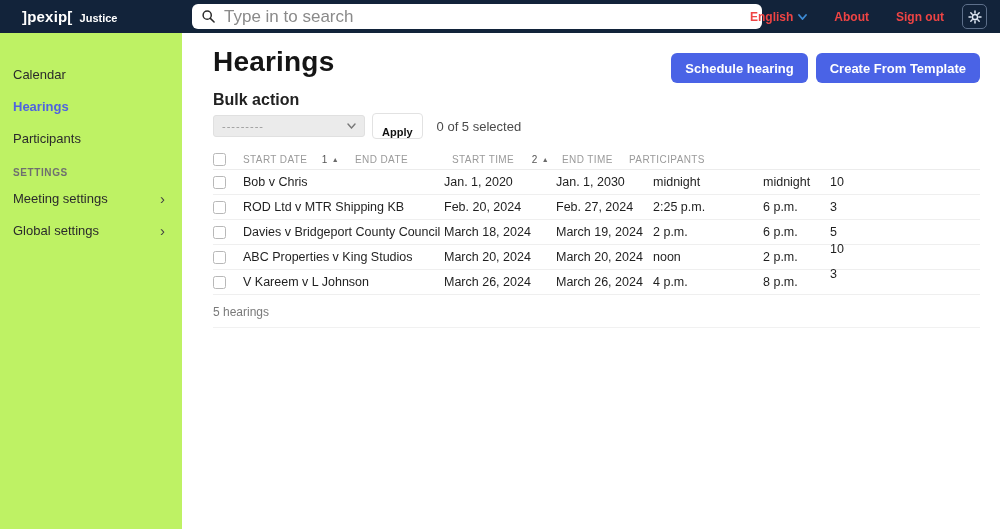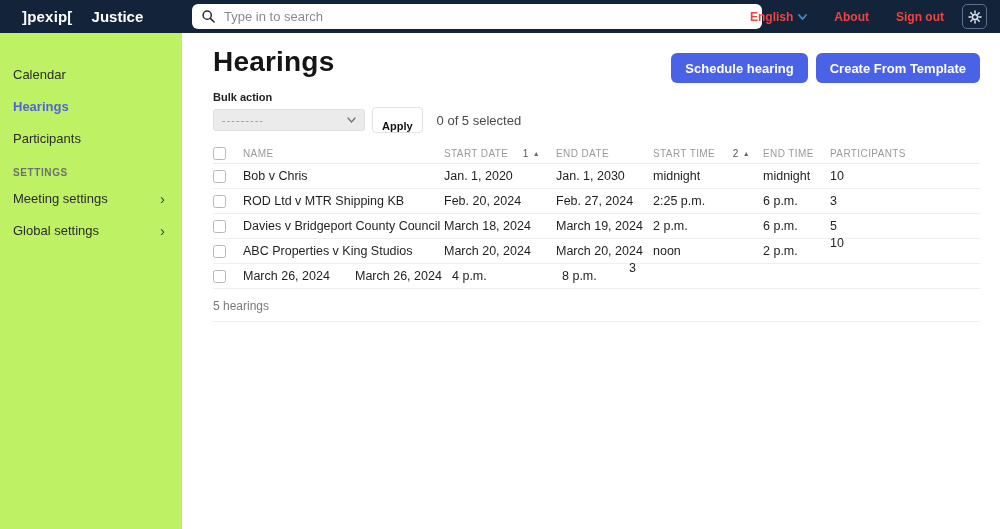--- a/index.html
+++ b/index.html
@@ -4,26 +4,26 @@
 <style>
   * { margin:0; padding:0; box-sizing:border-box; }
   html,body { width:1000px; height:529px; overflow:hidden; background:#fff;
     font-family:"Liberation Sans", sans-serif; }
 
   
   .topbar { position:absolute; left:0; top:0; width:1000px; height:33px;
     background:#12233a; display:flex; align-items:center; }
   .logo { display:flex; align-items:baseline; margin-left:22px; color:#fff; white-space:nowrap; }
   .logo-bold { font-size:15px; font-weight:800; letter-spacing:.2px; }
-  .logo-sub { font-size:15px; font-weight:600; margin-left:19px; }
+  .logo-sub { font-size:11px; font-weight:600; margin-left:7px; }
   .searchbar { position:absolute; left:192px; top:4px; width:570px; height:25px;
     background:#fff; border-radius:6px; display:flex; align-items:center; padding:0 10px; }
   .search-glyph { width:13px; height:13px; flex:0 0 auto; margin-right:9px; }
   .search-input { border:none; outline:none; background:transparent; flex:1;
-    font-size:13px; color:#000000; font-family:"Liberation Sans", sans-serif; }
+    font-size:17px; color:#000000; font-family:"Liberation Sans", sans-serif; }
   .search-input::placeholder { color:#8a8a8a; }
   .nav-links { position:absolute; right:56px; top:0; height:33px; display:flex;
     align-items:center; gap:27px; }
   .nav-link { color:#ef4444; font-size:12px; font-weight:700; cursor:pointer;
     display:flex; align-items:center; gap:5px; white-space:nowrap; }
   .chev-down { width:9px; height:6px; }
   .gear-btn { position:absolute; right:13px; top:4px; width:25px; height:25px;
     border:1px solid #5d6f8a; border-radius:5px; display:flex; align-items:center;
     justify-content:center; cursor:pointer; }
   .gear-svg { width:14px; height:14px; }
@@ -42,21 +42,21 @@
   .main { position:absolute; left:182px; top:33px; width:818px; height:496px;
     background:#fff; padding:0 20px 0 31px; }
   .main-head { display:flex; justify-content:space-between; align-items:flex-start;
     margin-top:13px; }
   .page-title { font-size:28px; font-weight:800; color:#151515; letter-spacing:.2px; }
   .head-btns { display:flex; gap:8px; margin-top:7px; }
   .btn-primary { background:#4a63e6; color:#fff; border:none; border-radius:6px;
     height:30px; padding:0 14px; font-size:13px; font-weight:700; cursor:pointer;
     font-family:"Liberation Sans", sans-serif; }
 
-  .bulk-label { margin-top:8px; font-size:11px; font-weight:700; color:#222; }
+  .bulk-label { margin-top:8px; font-size:16px; font-weight:700; color:#222; }
   .bulk-row { margin-top:4px; display:flex; align-items:center; }
   .bulk-select { width:152px; height:22px; background:#ebebeb; border:1px solid #e0e0e0;
     border-radius:3px; display:flex; align-items:center; justify-content:space-between;
     padding:0 8px; cursor:pointer; }
   .bulk-select-value { font-size:11px; color:#999; letter-spacing:1px; }
   .apply-btn { margin-left:7px; height:24px; background:#fff; border:1px solid #e2e2e2;
     border-radius:4px; padding:12px 9px; font-size:11px; font-weight:700; color:#111;
     cursor:pointer; font-family:"Liberation Sans", sans-serif; }
   .selected-count { margin-left:14px; font-size:13px; color:#4a4a4a; }
 
@@ -168,21 +168,20 @@
     <button class="apply-btn">Apply</button>
     <span class="selected-count">0 of 5 selected</span>
   </div>
 
   <div class="table">
 
     <div class="trow thead">
       <div class="col-check">
         <input type="checkbox" class="cbx" style="">
       </div>
-      <div class="th col-name">NAME</div>
       <div class="th col-sdate sortable">
         <span>START DATE</span>
         <span class="sort-ind sort-sdate">
           <span class="sort-num">1</span>
           <span class="sort-tri">▲</span>
         </span>
       </div>
       <div class="th col-edate">END DATE</div>
       <div class="th col-stime sortable">
         <span>START TIME</span>
@@ -240,20 +239,21 @@
       <div class="col-edate">March 20, 2024</div>
       <div class="col-stime">noon</div>
       <div class="col-etime">2 p.m.</div>
       <div class="col-part"><span class="part-raised">10</span></div>
     </div>
 
     <div class="trow tbody-row">
       <div class="col-check">
           <input type="checkbox" class="cbx" style="">
         </div>
+      <div class="col-name">V Kareem v L Johnson</div>
       <div class="col-sdate">March 26, 2024</div>
       <div class="col-edate">March 26, 2024</div>
       <div class="col-stime">4 p.m.</div>
       <div class="col-etime">8 p.m.</div>
       <div class="col-part"><span class="part-raised">3</span></div>
     </div>
 
     <div class="tfoot">5 hearings</div>
   </div>
 </div>

